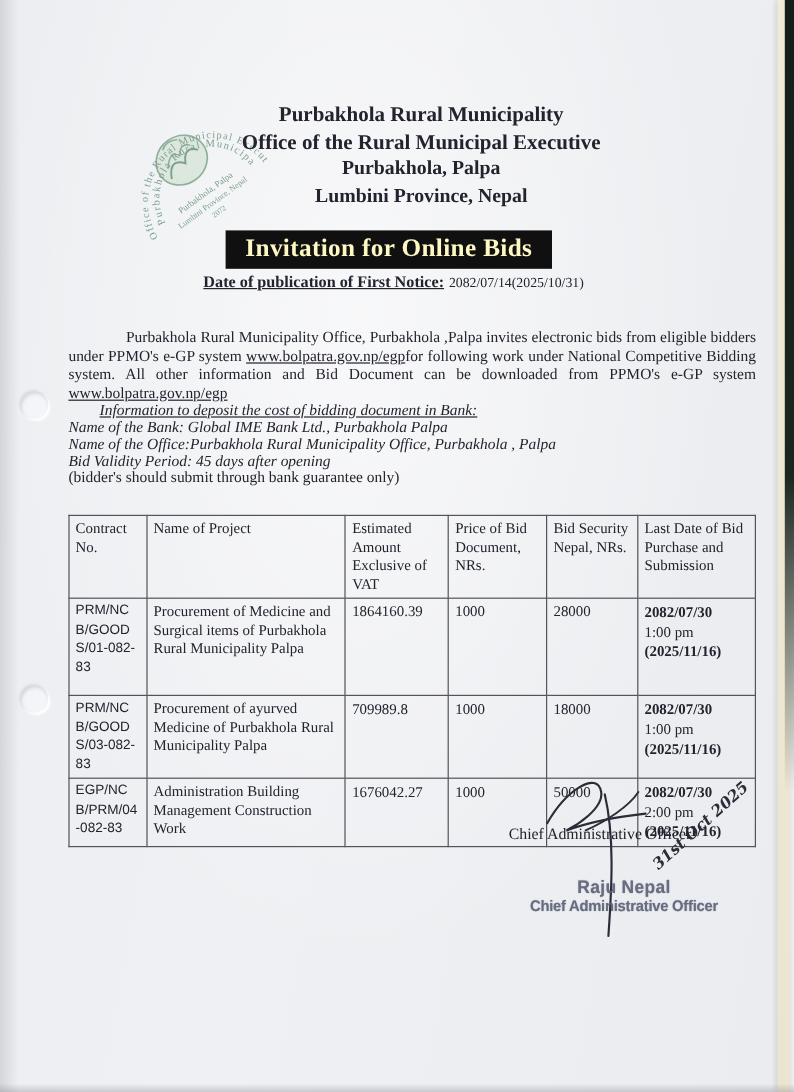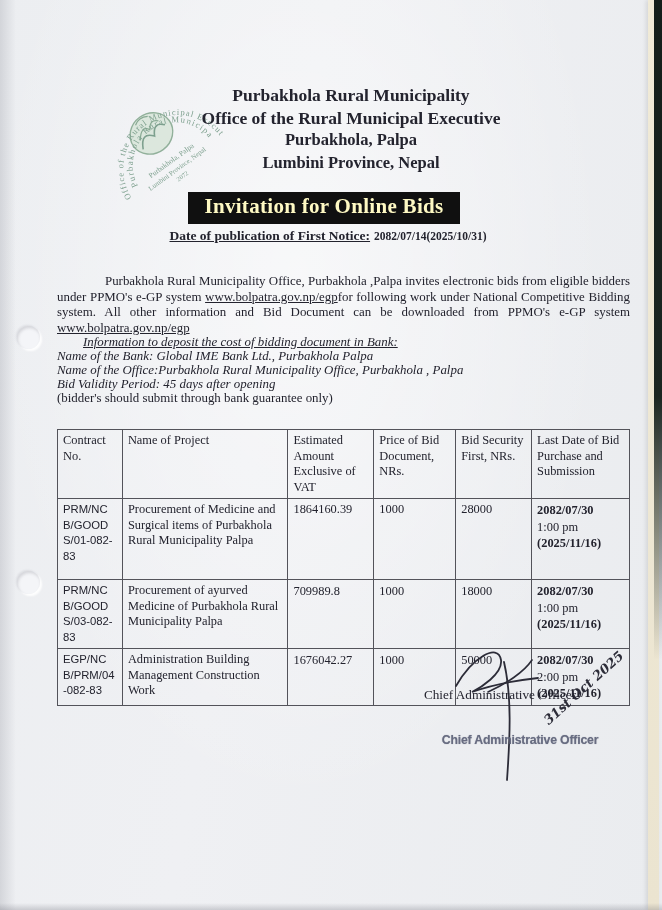--- a/index.html
+++ b/index.html
@@ -38,21 +38,21 @@
     font-weight:bold; line-height:22.5px; }
   .header .l1, .header .l2 { font-size:17.5px; }
   .header .l3, .header .l4 { font-size:16.5px; }
 
   
   .title-wrap { position:absolute; left:0; right:14px; top:192px; text-align:center; }
   .title-box { display:inline-block; background:#101010; color:#fef9c3;
     font-size:21px; font-weight:bold; padding:2px 16px 5px; letter-spacing:.3px; }
   .date-line { position:absolute; left:0; right:6px; top:226px; text-align:center; }
   .date-label { font-size:13.5px; font-weight:bold; text-decoration:underline;margin-top:24px; }
-  .date-value { font-size:11.5px; font-weight:bold; }
+  .date-value { font-size:11.5px; font-weight:normal; }
 
   
   .intro { position:absolute; left:57px; width:573px; top:274px;
     font-size:12.9px; line-height:15.6px; text-align:justify; text-indent:48px; }
   .intro .url { text-decoration:underline; }
 
   
   .bank { position:absolute; left:57px; top:336px; font-style:italic;
     font-size:12.9px; line-height:13.9px; }
   .bank .heading { text-decoration:underline;margin-left:26px; }
@@ -158,21 +158,21 @@
       <col style="width:82px">
         <col style="width:76px">
         <col style="width:98px">
     </colgroup>
     <tbody>
         <tr>
       <th>Contract No.</th>
       <th style="text-align:left">Name of Project</th>
       <th>Estimated Amount Exclusive of VAT</th>
       <th>Price of Bid Document, NRs.</th>
-      <th>Bid Security First, NRs.</th>
+      <th>Bid Security Nepal, NRs.</th>
       <th>Last Date of Bid Purchase and Submission</th>
     </tr>
     <tr class="r0">
       <td class="contract">PRM/NCB/GOODS/01-082-83</td>
       <td>Procurement of Medicine and Surgical items  of Purbakhola Rural Municipality Palpa</td>
       <td class="amount-r0">1864160.39</td>
       <td class="num-c va-mid">1000</td>
       <td class="num-c va-mid">28000</td>
       <td class="datecell va-mid">
         <div class="d-bold">2082/07/30</div>
@@ -212,16 +212,17 @@
     <path class="sig-ink" stroke-width="1.6" d="M60,58 C78,50 96,38 104,26"></path>
     <path class="sig-ink" stroke-width="1.8" d="M76,28 C84,62 82,104 79,146"></path>
     <text class="hand-date" transform="rotate(-42 142 64)" x="108" y="70">31st Oct 2025</text>
   </svg>
 
   <div class="sig-block">
     <div>Chief Administrative Officer</div>
   </div>
 
   <div class="stamp-block">
+    <div class="stamp-name">Raju Nepal</div>
     <div class="stamp-title">Chief Administrative Officer</div>
   </div>
 
 </div>
 
 </body></html>

